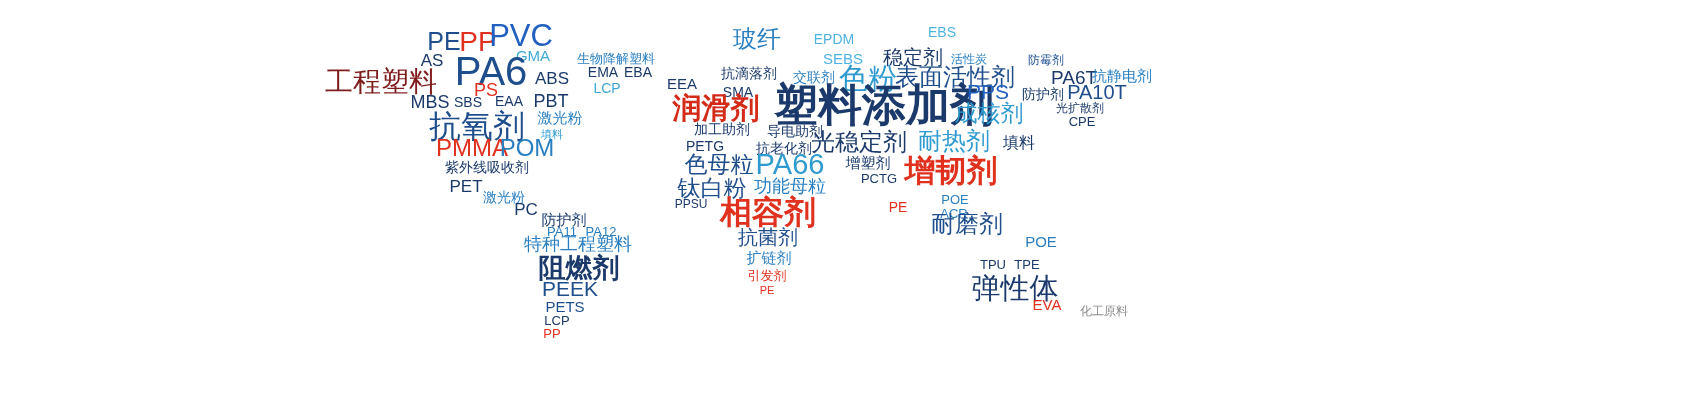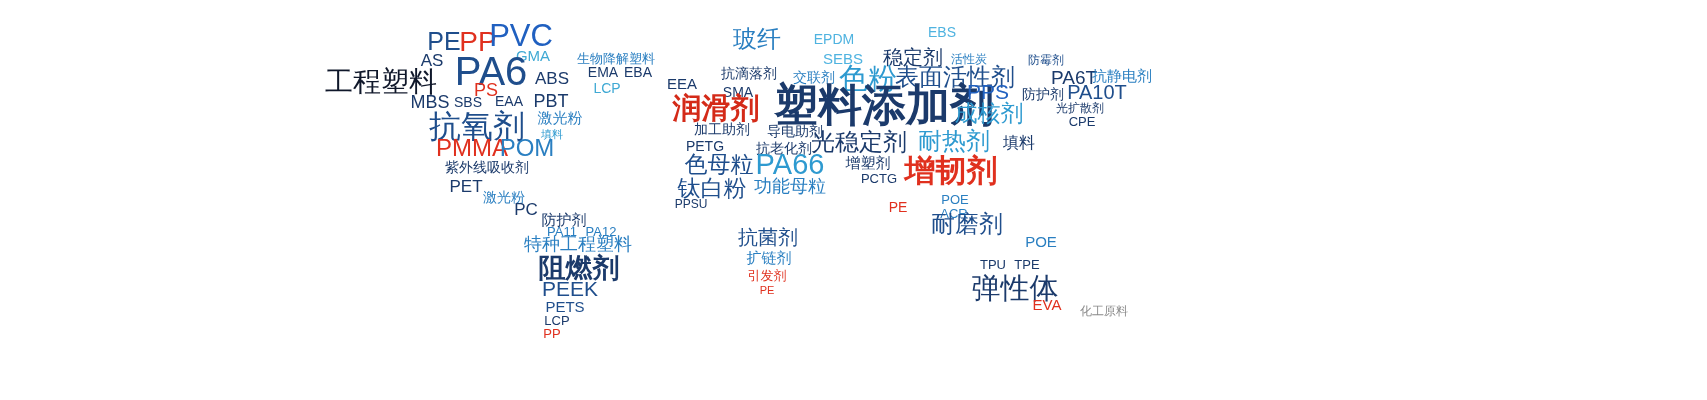--- a/index.html
+++ b/index.html
@@ -40,21 +40,21 @@
 <body>
 
 <div id="cloud-canvas" style="width: 1426px; height: 400px; background: rgb(255, 255, 255);">
     <span class="cloud-word latin w-normal" style="left: 444px; top: 41px; font-size: 25px; color: rgb(31, 78, 140);">PE</span>
     <span class="cloud-word latin w-normal" style="left: 478px; top: 42px; font-size: 28px; color: rgb(224, 48, 30);">PP</span>
     <span class="cloud-word latin w-normal" style="left: 521px; top: 35px; font-size: 31px; color: rgb(32, 96, 192);">PVC</span>
     <span class="cloud-word latin w-normal" style="left: 533px; top: 55px; font-size: 15px; color: rgb(63, 169, 212);">GMA</span>
     <span class="cloud-word cjk w-normal" style="left: 616px; top: 58px; font-size: 13px; color: rgb(42, 127, 193);">生物降解塑料</span>
     <span class="cloud-word latin w-normal" style="left: 432px; top: 60px; font-size: 17px; color: rgb(27, 58, 107);">AS</span>
     <span class="cloud-word latin w-normal" style="left: 491px; top: 71px; font-size: 40px; color: rgb(31, 78, 140);">PA6</span>
-    <span class="cloud-word cjk w-normal" style="left: 381px; top: 82px; font-size: 28px; color: #0f172a;">工程塑料</span>
+    <span class="cloud-word cjk w-normal" style="left: 381px; top: 82px; font-size: 28px; color: #7f1d1d;">工程塑料</span>
     <span class="cloud-word latin w-normal" style="left: 552px; top: 78px; font-size: 17px; color: rgb(27, 58, 107);">ABS</span>
     <span class="cloud-word latin w-normal" style="left: 603px; top: 72px; font-size: 14px; color: rgb(27, 58, 107);">EMA</span>
     <span class="cloud-word latin w-normal" style="left: 638px; top: 72px; font-size: 14px; color: rgb(27, 58, 107);">EBA</span>
     <span class="cloud-word latin w-normal" style="left: 607px; top: 88px; font-size: 14px; color: rgb(63, 169, 212);">LCP</span>
     <span class="cloud-word latin w-normal" style="left: 682px; top: 83px; font-size: 15px; color: rgb(27, 58, 107);">EEA</span>
     <span class="cloud-word cjk w-normal" style="left: 757px; top: 39px; font-size: 24px; color: rgb(42, 127, 193);">玻纤</span>
     <span class="cloud-word latin w-normal" style="left: 834px; top: 39px; font-size: 14px; color: rgb(79, 179, 224);">EPDM</span>
     <span class="cloud-word latin w-normal" style="left: 942px; top: 32px; font-size: 14px; color: rgb(79, 179, 224);">EBS</span>
     <span class="cloud-word latin w-normal" style="left: 843px; top: 58px; font-size: 15px; color: rgb(79, 179, 224);">SEBS</span>
     <span class="cloud-word cjk w-normal" style="left: 913px; top: 57px; font-size: 20px; color: rgb(27, 58, 107);">稳定剂</span>
@@ -106,20 +106,21 @@
     <span class="cloud-word latin w-normal" style="left: 705px; top: 146px; font-size: 14px; color: rgb(27, 58, 107);">PETG</span>
     <span class="cloud-word cjk w-normal" style="left: 784px; top: 148px; font-size: 14px; color: rgb(27, 58, 107);">抗老化剂</span>
     <span class="cloud-word cjk w-normal" style="left: 719px; top: 164px; font-size: 23px; color: rgb(31, 78, 140);">色母粒</span>
     <span class="cloud-word latin w-normal" style="left: 790px; top: 164px; font-size: 29px; color: rgb(46, 154, 208);">PA66</span>
     <span class="cloud-word cjk w-normal" style="left: 868px; top: 163px; font-size: 15px; color: rgb(27, 58, 107);">增塑剂</span>
     <span class="cloud-word cjk w-bold" style="left: 951px; top: 170px; font-size: 31px; color: rgb(224, 48, 30);">增韧剂</span>
     <span class="cloud-word latin w-normal" style="left: 879px; top: 178px; font-size: 13px; color: rgb(27, 58, 107);">PCTG</span>
     <span class="cloud-word cjk w-normal" style="left: 712px; top: 188px; font-size: 23px; color: rgb(31, 78, 140);">钛白粉</span>
     <span class="cloud-word cjk w-normal" style="left: 790px; top: 186px; font-size: 18px; color: rgb(42, 127, 193);">功能母粒</span>
     <span class="cloud-word latin w-normal" style="left: 691px; top: 204px; font-size: 12px; color: rgb(27, 58, 107);">PPSU</span>
+    <span class="cloud-word cjk w-bold" style="left: 768px; top: 212px; font-size: 32px; color: rgb(224, 48, 30);">相容剂</span>
     <span class="cloud-word latin w-normal" style="left: 898px; top: 207px; font-size: 14px; color: rgb(224, 48, 30);">PE</span>
     <span class="cloud-word latin w-normal" style="left: 955px; top: 199px; font-size: 13px; color: rgb(42, 127, 193);">POE</span>
     <span class="cloud-word latin w-normal" style="left: 954px; top: 213px; font-size: 13px; color: rgb(42, 127, 193);">ACR</span>
     <span class="cloud-word cjk w-normal" style="left: 768px; top: 237px; font-size: 20px; color: rgb(31, 78, 140);">抗菌剂</span>
     <span class="cloud-word cjk w-normal" style="left: 967px; top: 224px; font-size: 24px; color: rgb(31, 78, 140);">耐磨剂</span>
     <span class="cloud-word latin w-normal" style="left: 1041px; top: 241px; font-size: 15px; color: rgb(42, 127, 193);">POE</span>
     <span class="cloud-word cjk w-normal" style="left: 769px; top: 258px; font-size: 15px; color: rgb(42, 127, 193);">扩链剂</span>
     <span class="cloud-word cjk w-normal" style="left: 767px; top: 275px; font-size: 13px; color: rgb(224, 48, 30);">引发剂</span>
     <span class="cloud-word latin w-normal" style="left: 767px; top: 290px; font-size: 11px; color: rgb(224, 48, 30);">PE</span>
     <span class="cloud-word latin w-normal" style="left: 993px; top: 264px; font-size: 13px; color: rgb(27, 58, 107);">TPU</span>

